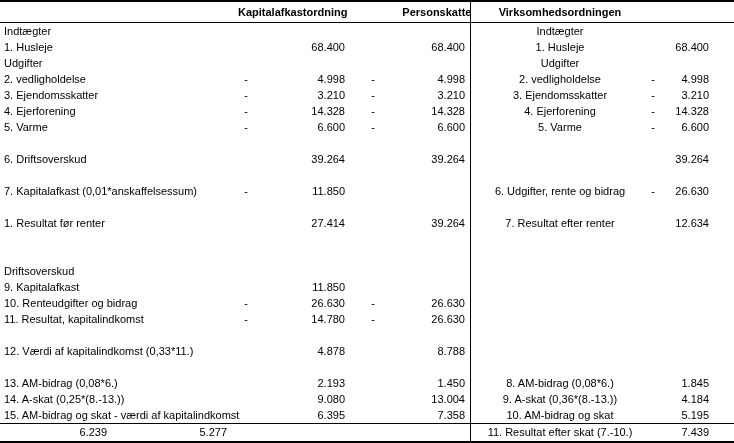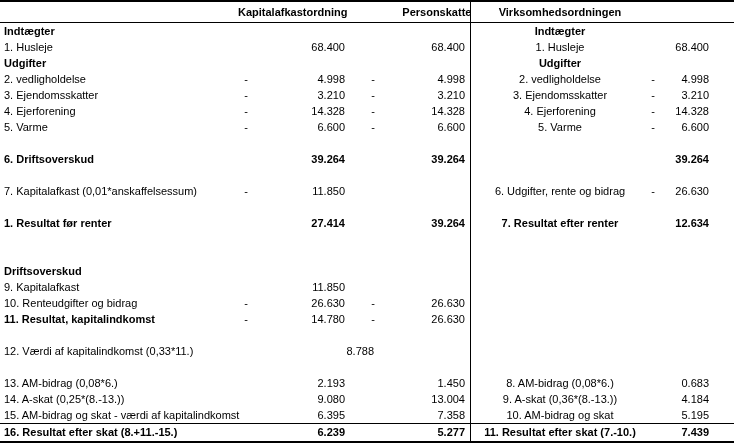--- a/index.html
+++ b/index.html
@@ -21,21 +21,21 @@
   .lc-label{width:234px;padding-left:4px;flex:none;}
   .lc-m{width:16px;text-align:center;flex:none;}
   .lc-v{width:91px;text-align:right;flex:none;}
   .lc-gap{width:20px;flex:none;}
   .lc-v2{width:84px;text-align:right;flex:none;}
   .rc-label{width:170px;padding-left:4px;flex:none;text-align:center;}
   .rc-m{width:16px;text-align:center;flex:none;}
   .rc-v{width:48px;text-align:right;flex:none;}
   .hspan1{width:107px;text-align:right;flex:none;}
   .hspan2{width:100px;text-align:right;flex:none;margin-left:37px;}
-  .b{font-weight:bold;}
+  .b{font-weight:normal;}
 </style>
 </head>
 <body>
 
 <div class="page">
   <div class="tbl">
     <div class="row hdr">
       <div class="lpane">
         <span class="c lc-label"></span>
         <span class="c hspan1">Kapitalafkastordning</span>
@@ -344,20 +344,21 @@
           <div class="rpane">
             <span class="c rc-label"></span>
             <span class="c rc-m"></span>
             <span class="c rc-v"></span>
           </div>
         </div>
         <div class="row">
           <div class="lpane">
             <span class="c lc-label">12. Værdi af kapitalindkomst (0,33*11.)</span>
             <span class="c lc-m"></span>
+            <span class="c lc-v">4.878</span>
             <span class="c lc-gap"></span>
             <span class="c lc-m"></span>
             <span class="c lc-v2">8.788</span>
           </div>
           <div class="rpane">
             <span class="c rc-label"></span>
             <span class="c rc-m"></span>
             <span class="c rc-v"></span>
           </div>
         </div>
@@ -381,21 +382,21 @@
             <span class="c lc-label">13. AM-bidrag (0,08*6.)</span>
             <span class="c lc-m"></span>
             <span class="c lc-v">2.193</span>
             <span class="c lc-gap"></span>
             <span class="c lc-m"></span>
             <span class="c lc-v2">1.450</span>
           </div>
           <div class="rpane">
             <span class="c rc-label">8. AM-bidrag (0,08*6.)</span>
             <span class="c rc-m"></span>
-            <span class="c rc-v">0.683</span>
+            <span class="c rc-v">1.845</span>
           </div>
         </div>
         <div class="row">
           <div class="lpane">
             <span class="c lc-label">14. A-skat (0,25*(8.-13.))</span>
             <span class="c lc-m"></span>
             <span class="c lc-v">9.080</span>
             <span class="c lc-gap"></span>
             <span class="c lc-m"></span>
             <span class="c lc-v2">13.004</span>
@@ -416,21 +417,20 @@
             <span class="c lc-v2">7.358</span>
           </div>
           <div class="rpane">
             <span class="c rc-label">10. AM-bidrag og skat</span>
             <span class="c rc-m"></span>
             <span class="c rc-v">5.195</span>
           </div>
         </div>
         <div class="row topline">
           <div class="lpane">
-            <span class="c lc-label b">16. Resultat efter skat (8.+11.-15.)</span>
             <span class="c lc-m"></span>
             <span class="c lc-v b">6.239</span>
             <span class="c lc-gap"></span>
             <span class="c lc-m"></span>
             <span class="c lc-v2 b">5.277</span>
           </div>
           <div class="rpane">
             <span class="c rc-label b">11. Resultat efter skat (7.-10.)</span>
             <span class="c rc-m"></span>
             <span class="c rc-v b">7.439</span>

